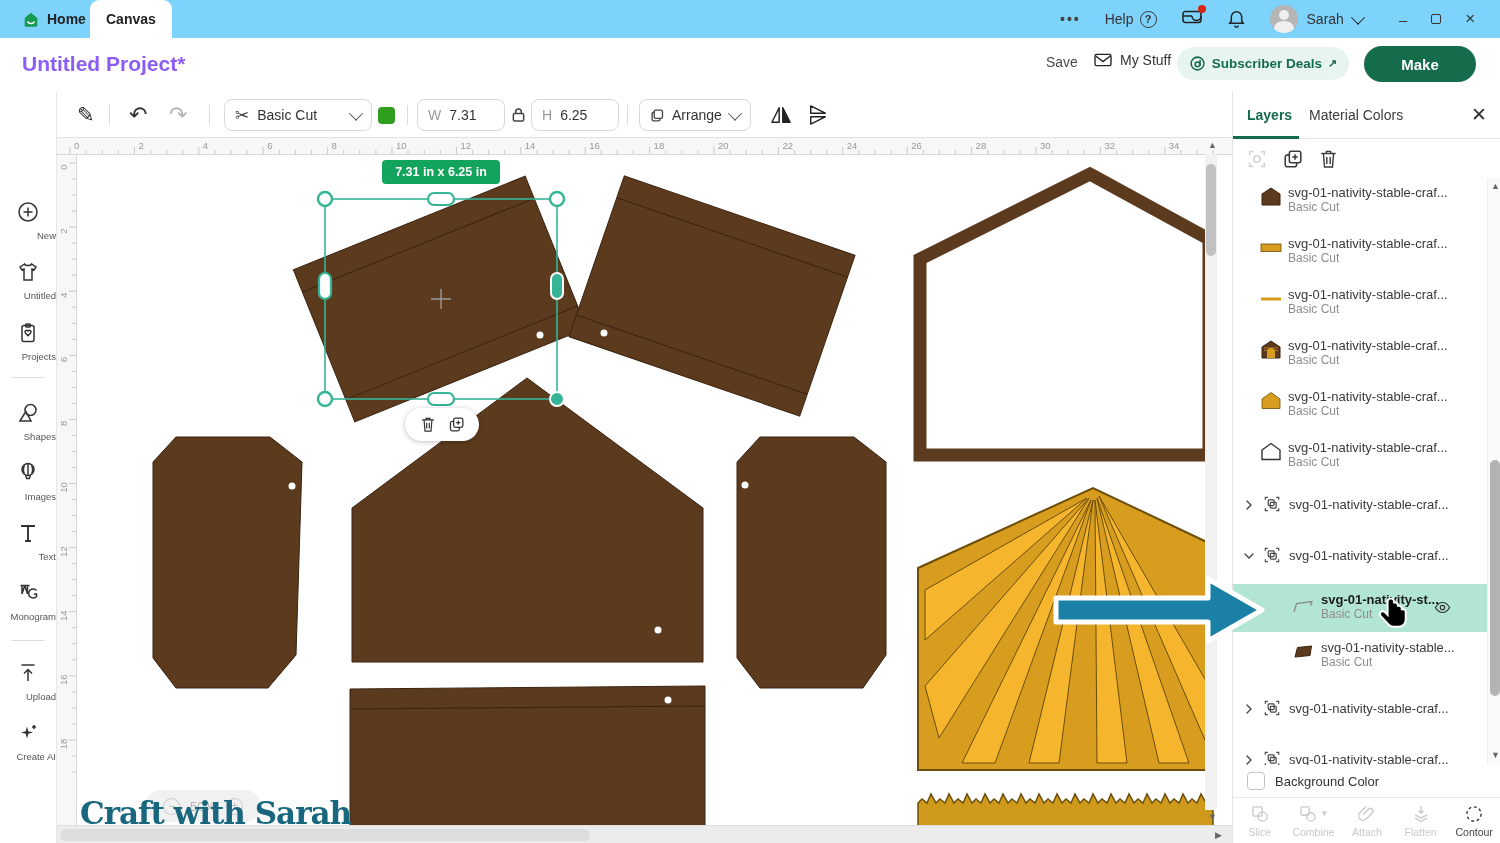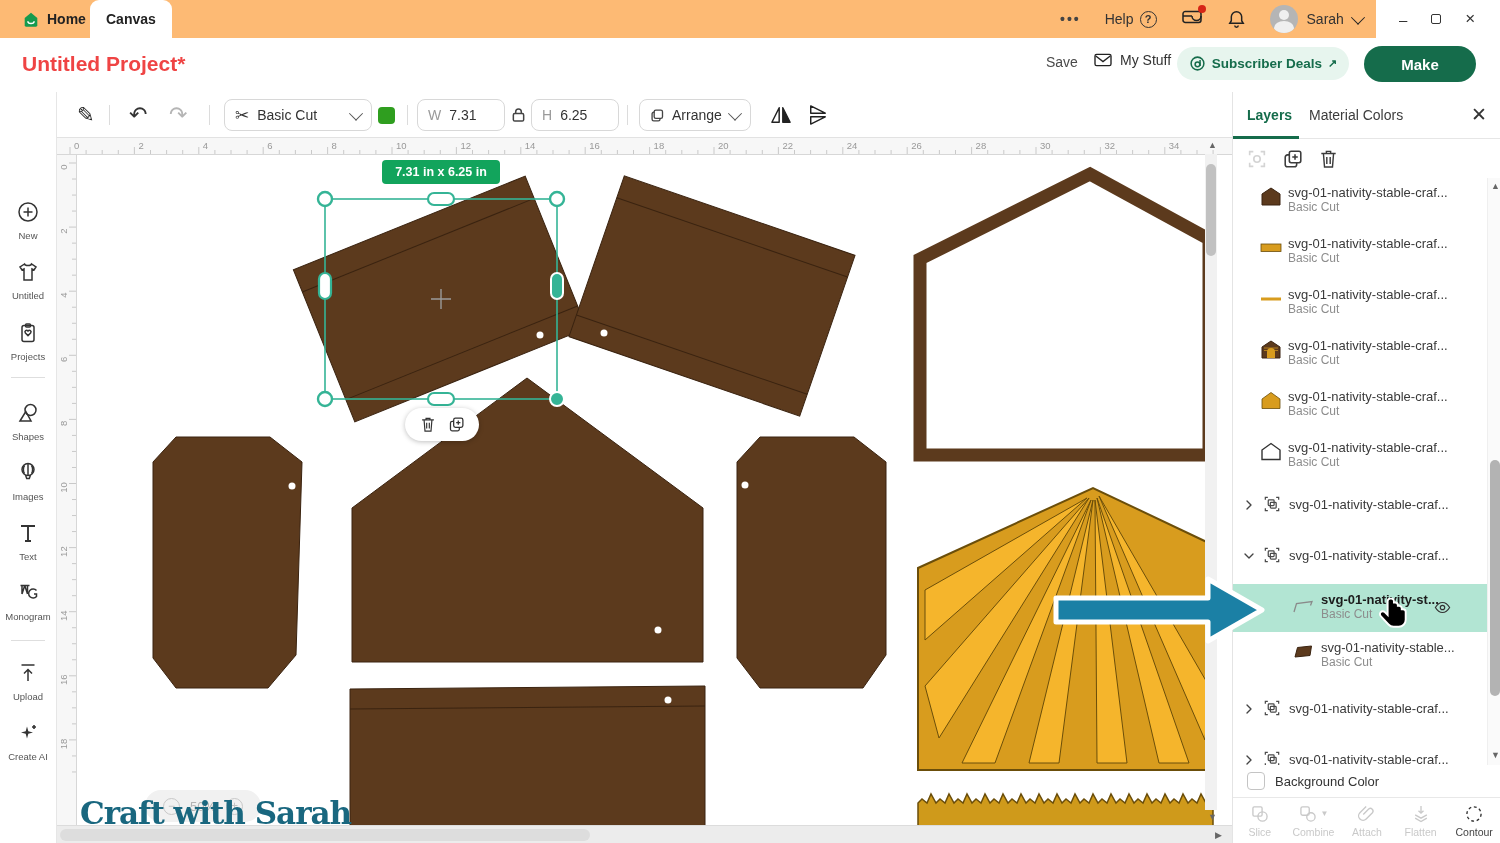--- a/index.html
+++ b/index.html
@@ -1,55 +1,55 @@
 <!DOCTYPE html>
 <html style="--brown: #5c3a1d; --brownStroke: #3a2310; --gold: #d89c1e; --goldLight: #f5b52c; --goldGrass: #cf9a1b; --goldStroke: #6b4e0a; --teal: #35b496; --badgeGreen: #12a45c; --arrowBlue: #1b80a5; --mint: #b2e5d3; --cricutGreen: #156c4b; --swatchGreen: #2f9e1f; --homeGreen: #159a4e; --wmTeal: #19677f; --red: #d62516;"><head>
 <meta charset="utf-8">
 <style>
   * { margin:0; padding:0; box-sizing:border-box; }
   html,body { width:1500px; height:843px; overflow:hidden; }
   body { font-family:"Liberation Sans", sans-serif; background:#fff; position:relative; color:#333; }
   .abs { position:absolute; }
 
   
-  #titlebar { left:0; top:0; width:1376px; height:38px; background:#fdba74; }
+  #titlebar { left:0; top:0; width:1500px; height:38px; background:#7dd3fc; }
   .tb-tab { height:38px; display:flex; align-items:center; gap:7px; font-size:14px; font-weight:700; color:#222; padding:0 16px; }
   #tab-home { left:6px; top:0; }
   #tab-canvas { left:90px; top:0; background:#fff; border-radius:9px 9px 0 0; }
   .tb-right { top:0; height:38px; display:flex; align-items:center; color:#333; }
   .dots { letter-spacing:2px; font-weight:700; color:#444; font-size:14px; }
   .qcircle { width:17px; height:17px; border:1.5px solid #333; border-radius:50%; font-size:11px; display:flex; align-items:center; justify-content:center; font-weight:700; }
   .avatar { width:28px; height:28px; border-radius:50%; background:#b5b5b5; overflow:hidden; position:relative; }
   .avatar:before { content:""; position:absolute; left:9px; top:5px; width:10px; height:10px; border-radius:50%; background:#efefef; }
   .avatar:after { content:""; position:absolute; left:4px; top:16px; width:20px; height:14px; border-radius:50%; background:#efefef; }
   .winbtn { font-size:15px; color:#333; }
   .winbox { width:10px; height:10px; border:1.5px solid #333; border-radius:2px; }
   .reddot { position:absolute; right:-3px; top:-3px; width:8px; height:8px; border-radius:50%; background:var(--red); }
 
   
   #header { left:0; top:38px; width:1500px; height:54px; background:#fff; }
-  #page-title { left:22px; top:14px; font-size:21px; font-weight:700; color:#ef4444; }
+  #page-title { left:22px; top:14px; font-size:21px; font-weight:700; color:#8b5cf6; }
   #save-btn { left:1046px; top:16px; font-size:14px; color:#4a4a4a; }
   #mystuff { left:1093px; top:14px; display:flex; align-items:center; gap:7px; font-size:14px; color:#333; }
   #subdeals { left:1177px; top:9px; width:172px; height:33px; background:#e7f5ee; border-radius:17px; display:flex; align-items:center; justify-content:center; gap:6px; font-size:13.5px; font-weight:700; color:var(--cricutGreen); }
   #make-btn { left:1364px; top:8px; width:112px; height:36px; background:var(--cricutGreen); color:#fff; border:none; border-radius:19px; font-size:15px; font-weight:700; font-family:inherit; }
 
   
   #toolbar { left:57px; top:92px; width:1175px; height:46px; background:#fff; border-bottom:1px solid #e2e2e2; }
   .tool { position:absolute; top:0; height:46px; display:flex; align-items:center; }
   .vdiv { position:absolute; top:13px; width:1px; height:20px; background:#dcdcdc; }
   .inputbox { border:1px solid #d8d8d8; border-radius:8px; height:32px; display:flex; align-items:center; gap:8px; padding:0 10px; font-size:14px; background:#fff; }
   .inputbox .lbl { color:#9a9a9a; }
   .chev { width:10px; height:10px; border-right:1.8px solid #555; border-bottom:1.8px solid #555; transform:rotate(45deg) translate(-1px,-1px); }
   .swatch { width:17px; height:17px; border-radius:4px; background:var(--swatchGreen); }
 
   
   #sidebar { left:0; top:92px; width:57px; height:751px; background:#fff; border-right:1px solid #e6e6e6; }
   .sb-item { position:absolute; left:0; width:56px; text-align:center; color:#333; }
-  .sb-item .sb-label { font-size:9.5px; color:#555; margin-top:2px; }
+  .sb-item .sb-label { font-size:9.5px; color:#555; margin-top:2px;text-align:right; }
   .sb-div { position:absolute; left:11px; width:34px; height:1px; background:#dedede; }
 
   
   #canvas { left:57px; top:138px; width:1175px; height:705px; background:#fff; overflow:hidden; }
   #hruler { left:0; top:0; } #vruler { left:0; top:17px; }
   #size-badge { left:325px; top:22px; width:118px; height:24px; background:var(--badgeGreen); color:#fff; border-radius:4px; font-size:12.5px; font-weight:700; display:flex; align-items:center; justify-content:center; z-index:4; }
   #obj-actions { left:348px; top:270px; width:74px; height:33px; background:#fff; border-radius:17px; box-shadow:0 1px 5px rgba(0,0,0,.25); display:flex; align-items:center; justify-content:center; gap:12px; z-index:4; }
   
   #vscroll { left:1148px; top:2px; width:12px; height:684px; z-index:5; }
   #vscroll .track { position:absolute; left:0; top:14px; width:12px; height:656px; background:#f1f1f1; }

